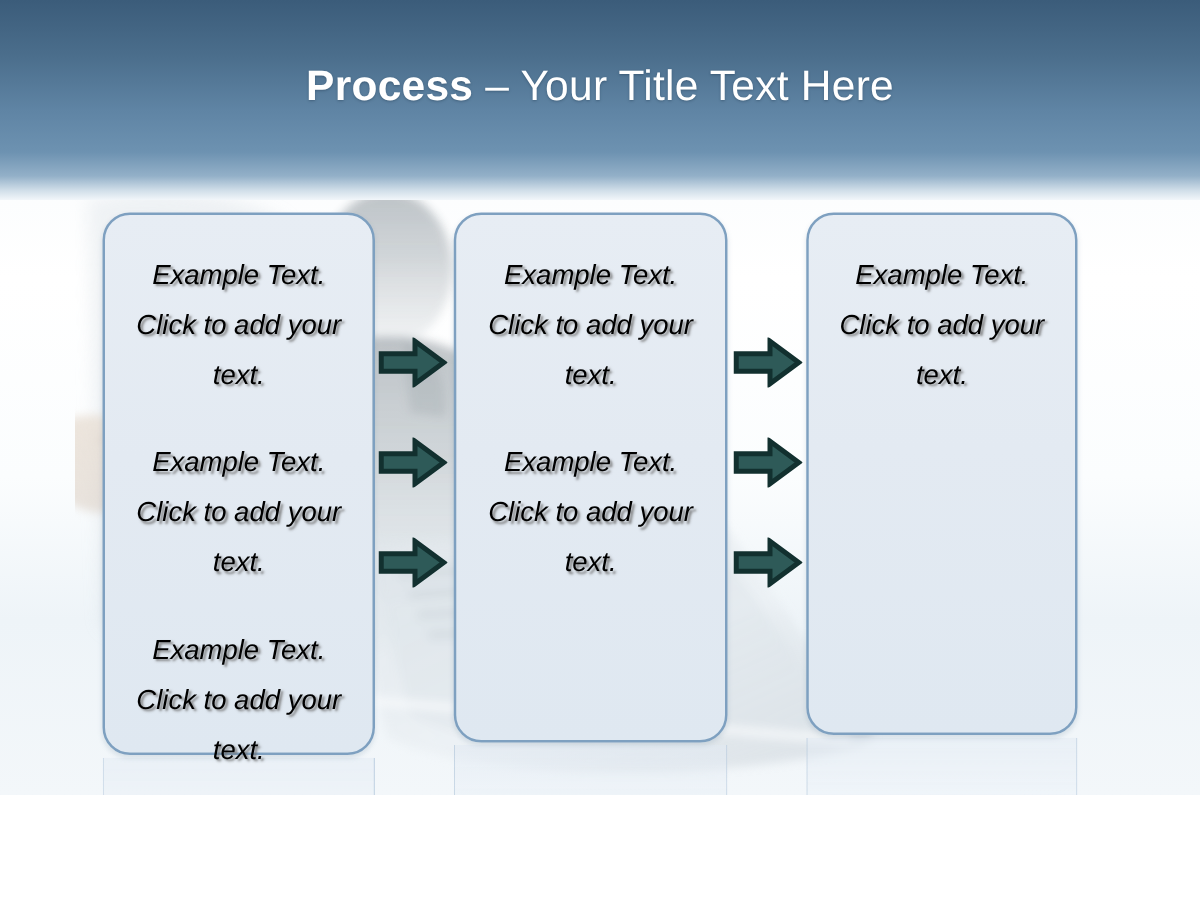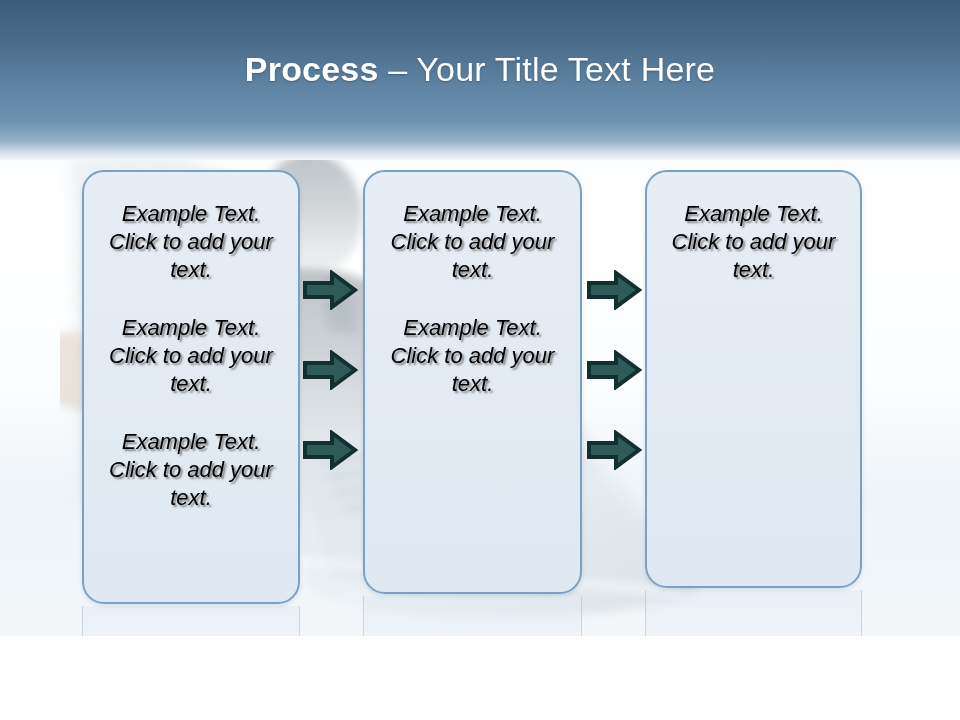--- a/index.html
+++ b/index.html
@@ -83,21 +83,21 @@
     box-shadow: 0 2px 4px rgba(90,120,150,0.18);
     padding: 28px 14px 14px 14px;
   }
   .pbox-1 { left: 82px;  top: 170px; width: 218px; height: 434px; }
   .pbox-2 { left: 363px; top: 170px; width: 219px; height: 424px; }
   .pbox-3 { left: 645px; top: 170px; width: 217px; height: 418px; }
 
   .ptext {
     font-style: italic;
     font-size: 22px;
-    line-height: 28px;
+    line-height: 40px;
     text-align: center;
     color: #000000;
     text-shadow: 2px 2px 2px rgba(110,110,110,0.85);
     margin: 0 0 30px 0;
     padding: 0 4px;
   }
   .ptext:last-child { margin-bottom: 0; }
 
   
   .refl {

